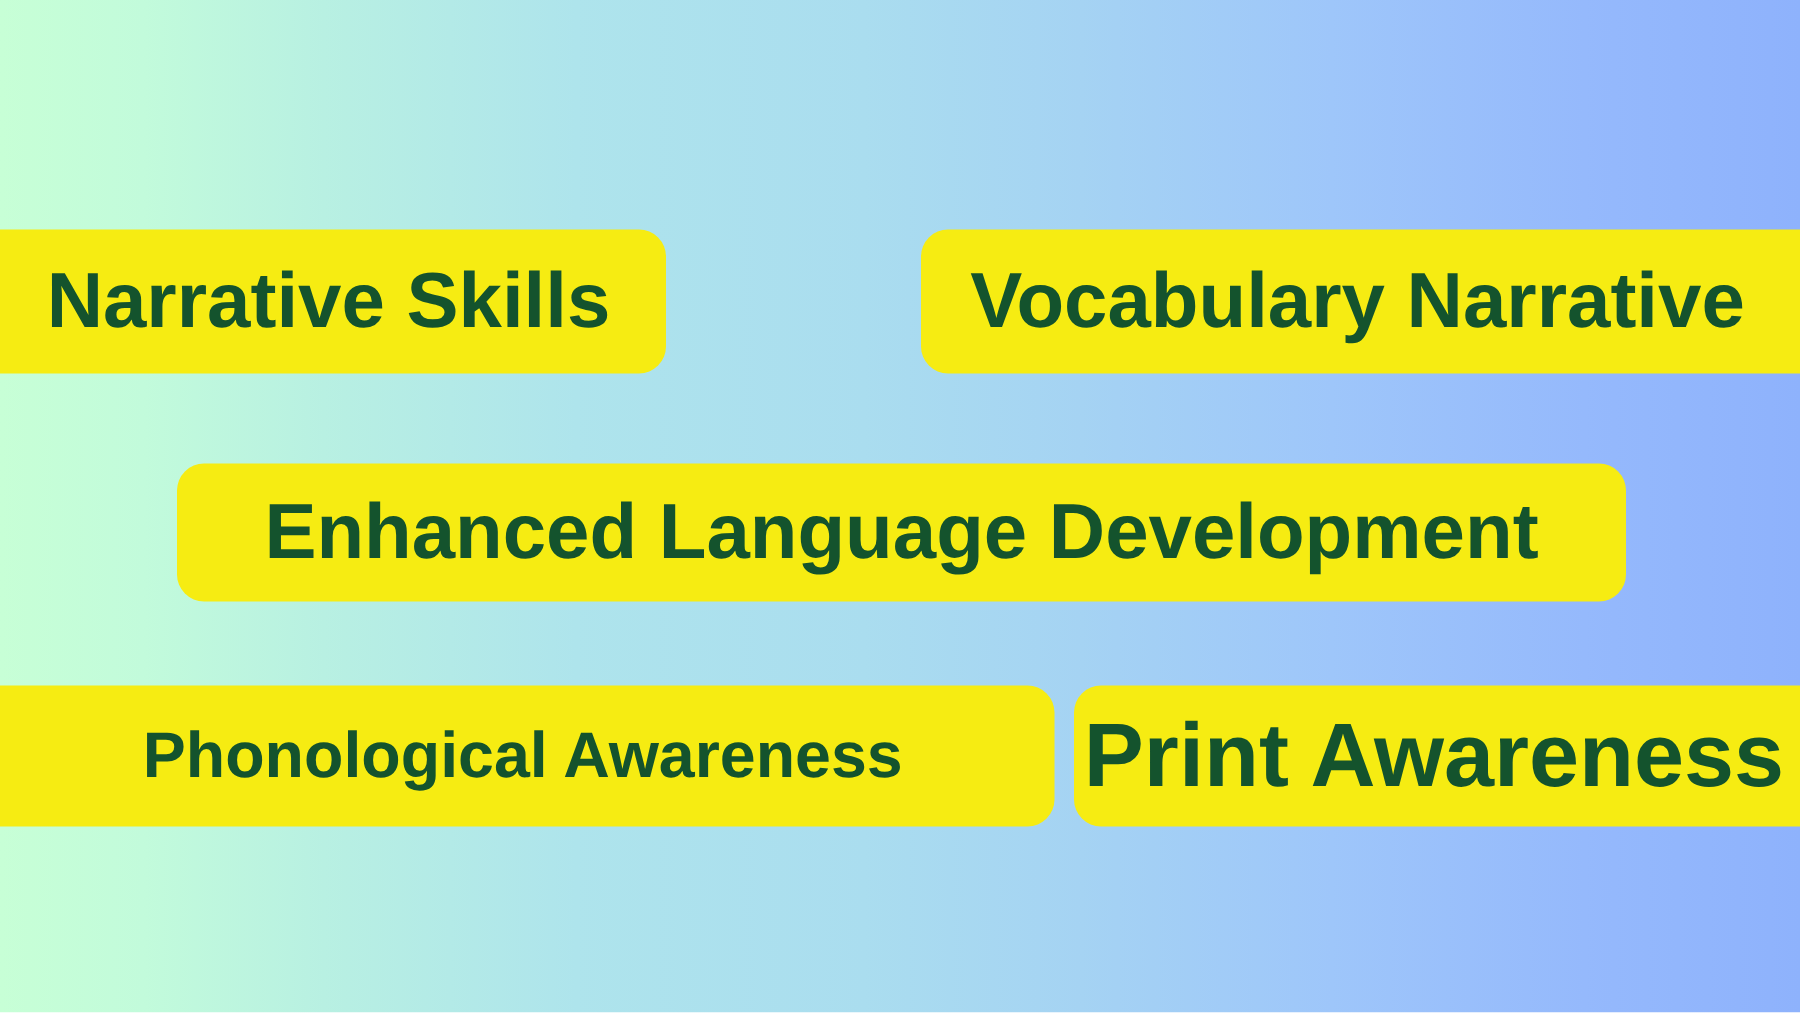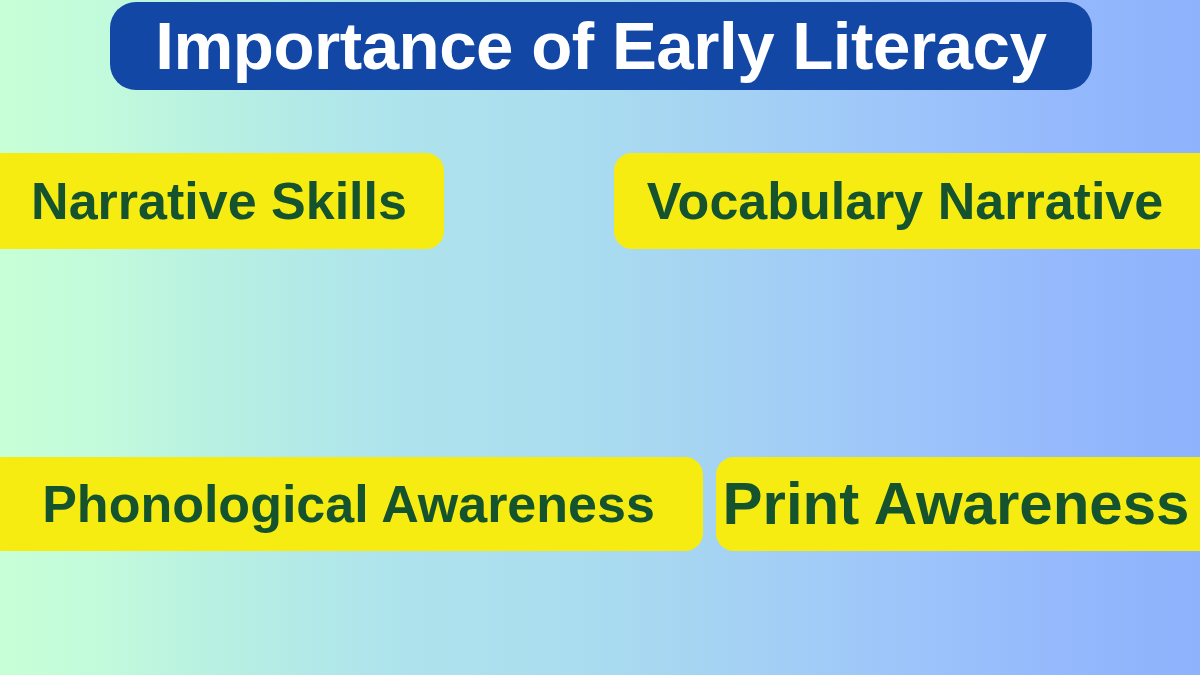--- a/index.html
+++ b/index.html
@@ -111,21 +111,21 @@
   }
 
   
   .pill-phonological {
     left: -26px;
     top: 457px;
     width: 729px;
     height: 94px;
   }
   .pill-phonological .pill-text {
-    font-size: 52px;
+    font-size: 43px;
     padding-left: 20px;
   }
 
   .pill-print {
     left: 716px;
     top: 457px;
     width: 508px;
     height: 94px;
   }
   .pill-print .pill-text {
@@ -139,32 +139,32 @@
     top: 560px;
     width: 1200px;
     height: 115px;
   }
 </style>
 </head>
 <body>
 
 <div id="infographic">
 
-  <div class="title-pill">
-    <span class="title-text">Importance of Early Literacy</span>
-  </div>
 
   <div class="pill pill-narrative">
     <span class="pill-text">Narrative Skills</span>
   </div>
 
   <div class="pill pill-vocabulary">
     <span class="pill-text">Vocabulary Narrative</span>
   </div>
 
+  <div class="pill pill-language">
+    <span class="pill-text">Enhanced Language Development</span>
+  </div>
 
   <div class="pill pill-phonological">
     <span class="pill-text">Phonological Awareness</span>
   </div>
 
   <div class="pill pill-print">
     <span class="pill-text">Print Awareness</span>
   </div>
 
   <div class="empty-area"></div>

